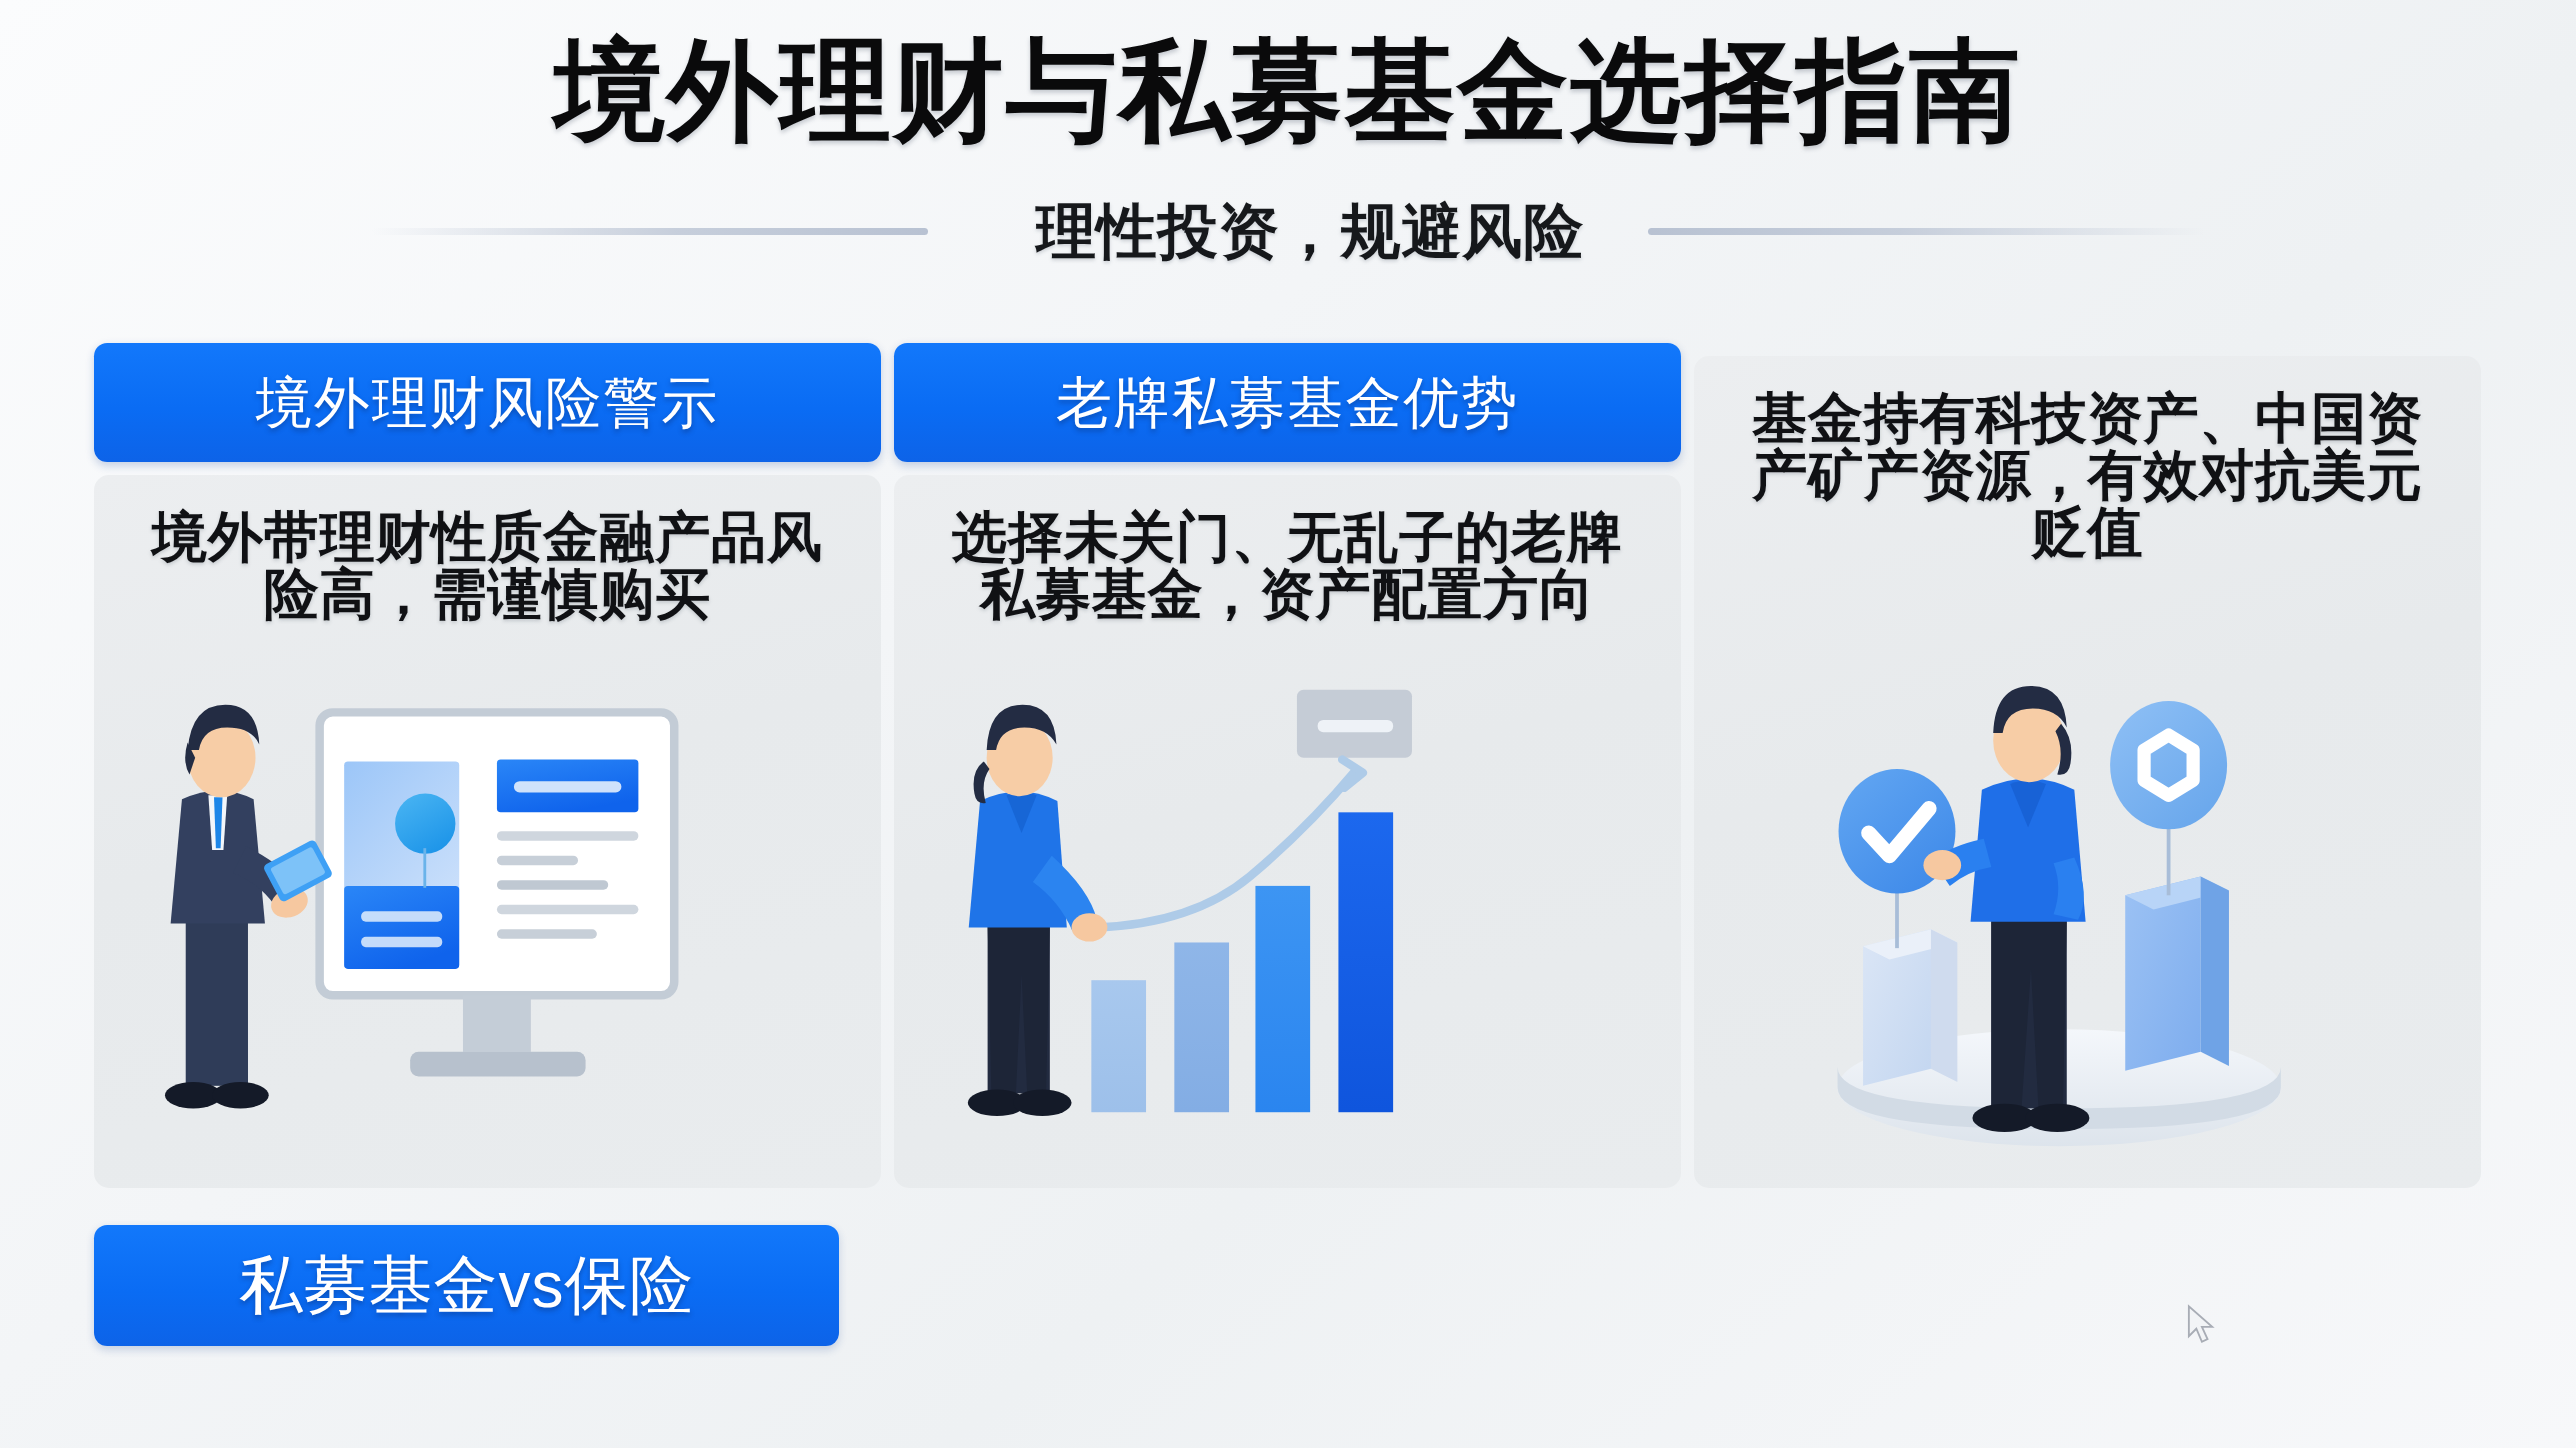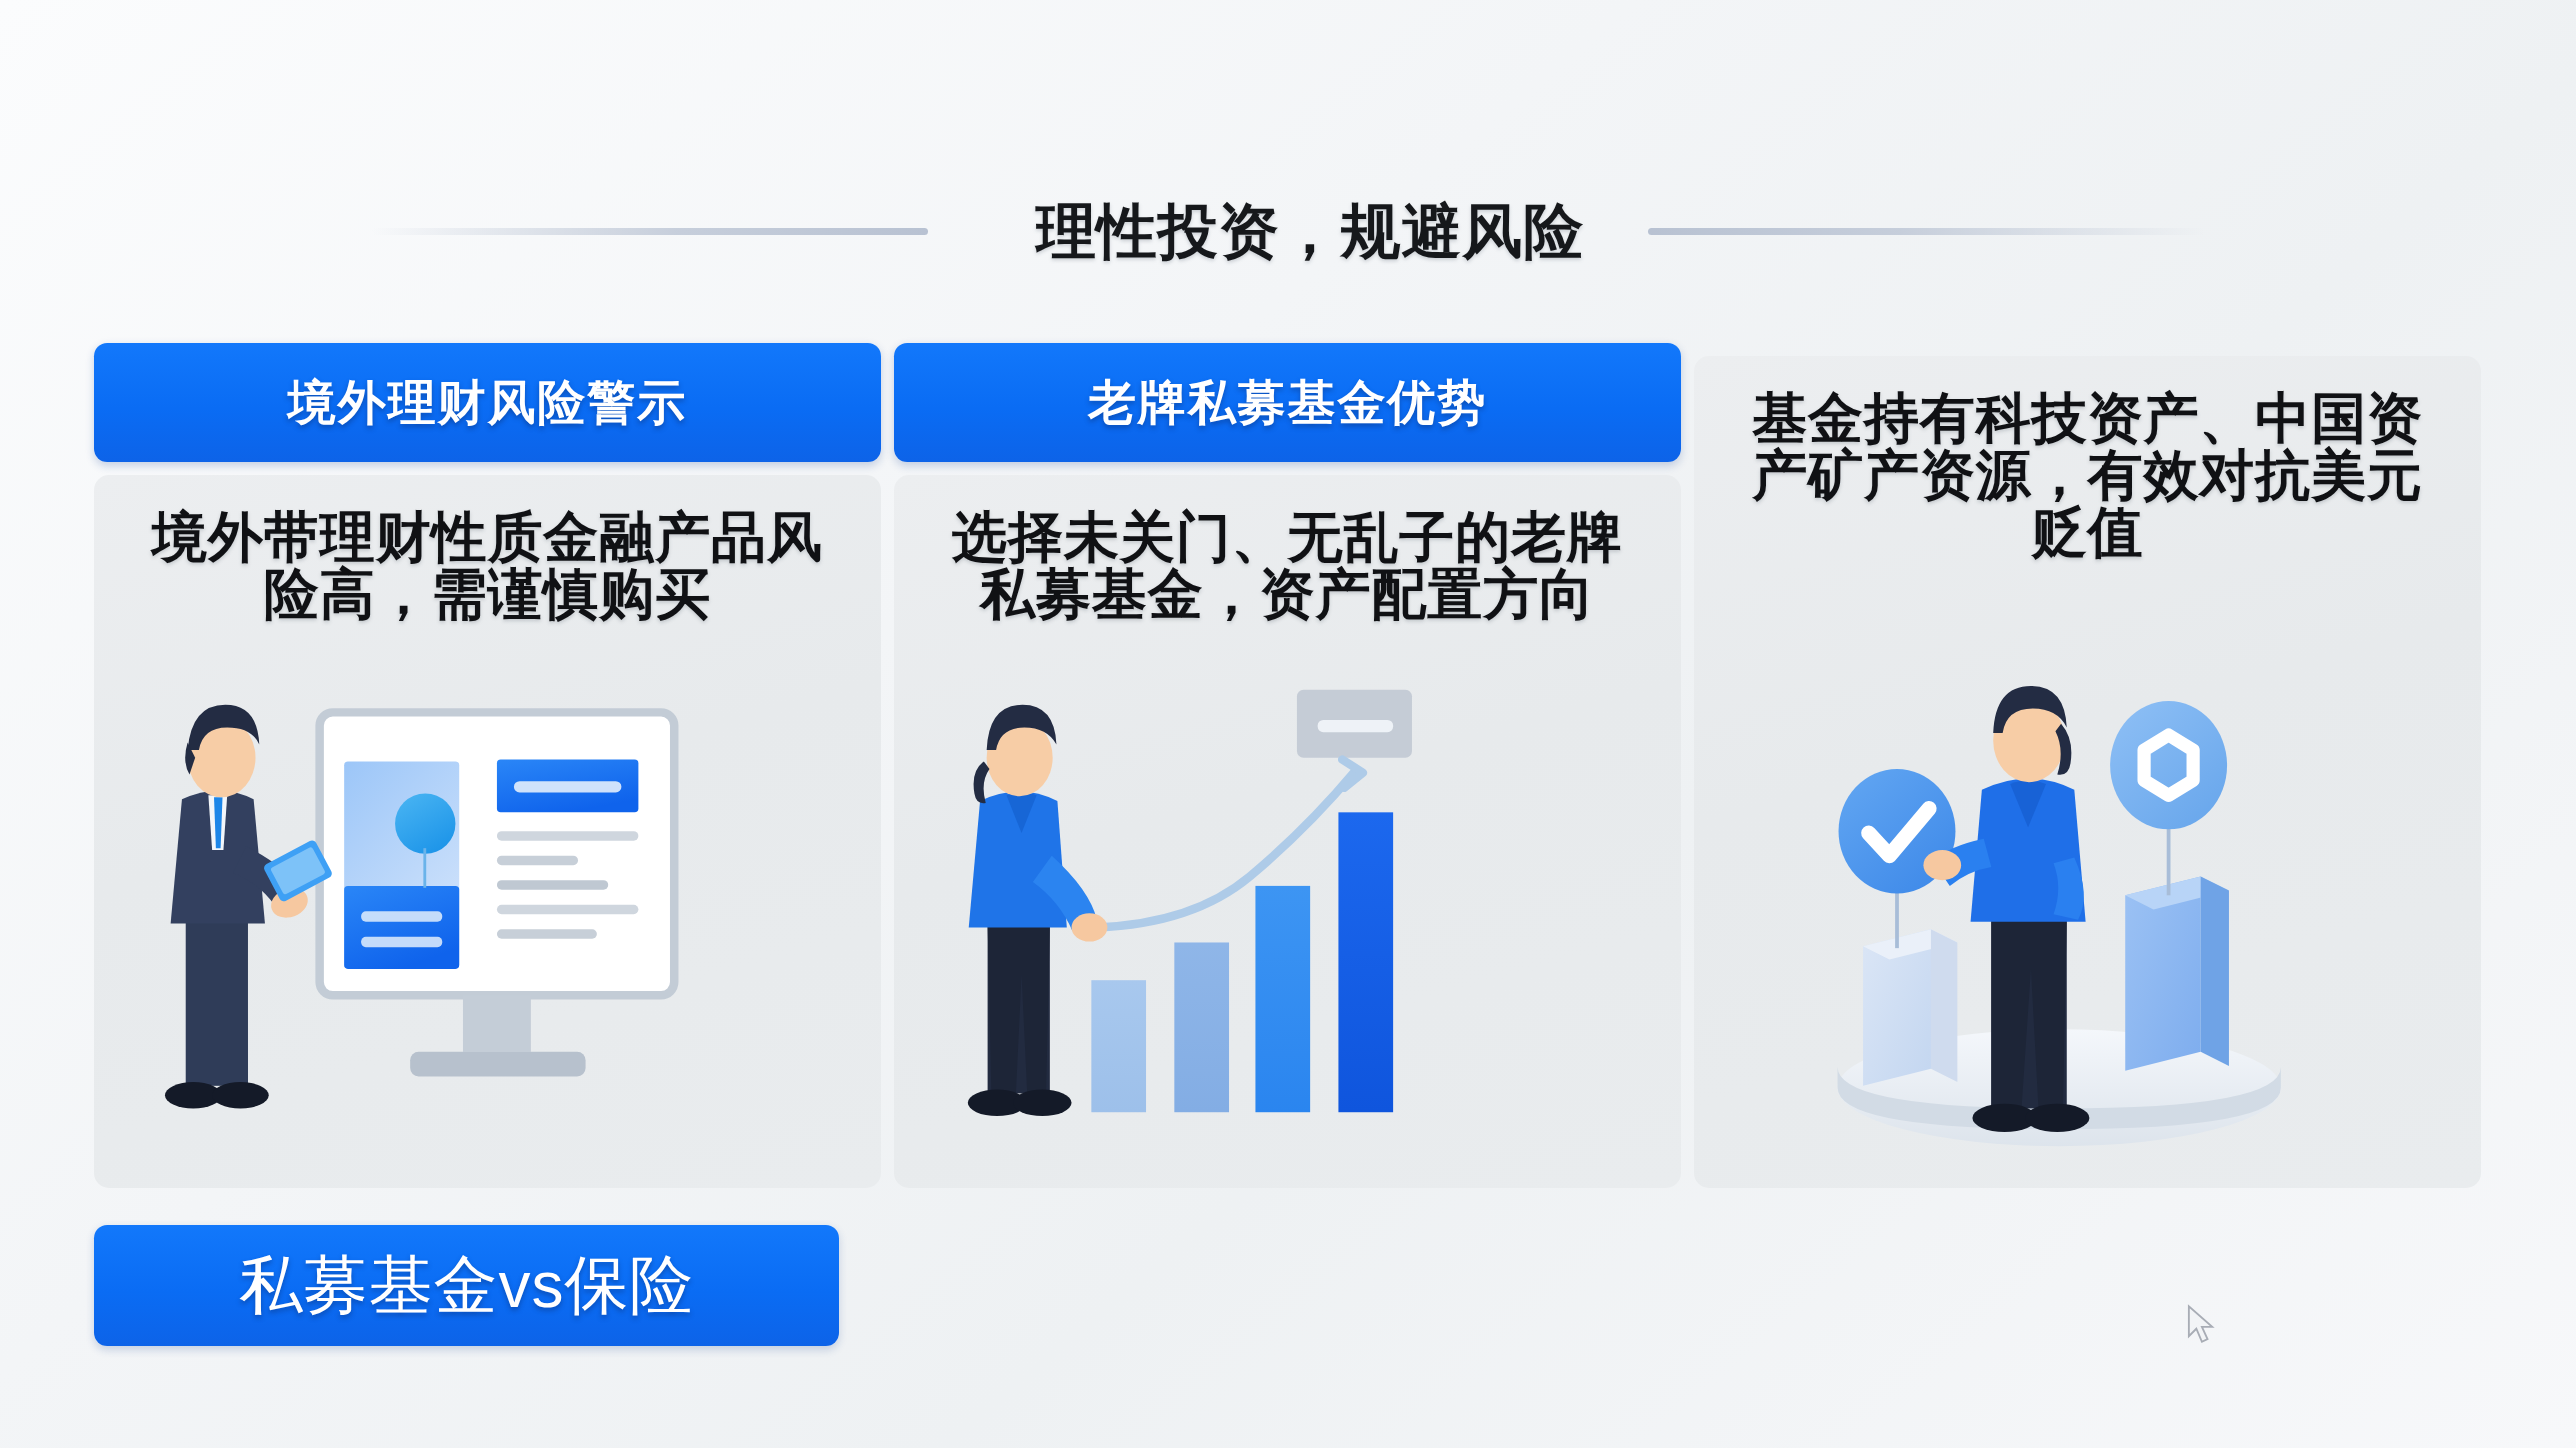--- a/index.html
+++ b/index.html
@@ -93,23 +93,23 @@
   .card-head {
     height: 119px;
     border-radius: 13.2px;
     background: linear-gradient(180deg, #1278fb 0%, #0a6cf4 55%, #0d63e8 100%);
     display: flex;
     align-items: center;
     justify-content: center;
     box-shadow: 0 3.8px 8.5px rgba(25,70,150,0.22);
   }
   .card-head-text {
-    font-size: 48px;
+    font-size: 56px;
     line-height: 79px;
-    font-weight: 700;
+    font-weight: 400;
     color: #ffffff;
     letter-spacing: 1.9px;
     text-shadow: 0 2.8px 5.7px rgba(10,45,110,0.45);
     white-space: nowrap;
   }
   .card-body {
     margin-top: 13.2px;
     flex: 1 1 auto;
     border-radius: 15px;
     background: linear-gradient(165deg, #eceef0 0%, #e7eaec 45%, #e9ecee 100%);
@@ -201,20 +201,21 @@
     opacity: 0.55;
     pointer-events: none;
   }
 </style>
 </head>
 <body>
 
 <div class="poster">
 
   <div class="header">
+    <div class="main-title">境外理财与私募基金选择指南</div>
     <div class="subtitle-row">
       <div class="sub-rule left"></div>
       <div class="subtitle">理性投资，规避风险</div>
       <div class="sub-rule right"></div>
     </div>
   </div>
 
   <div class="cards">
 
     <div class="card">

